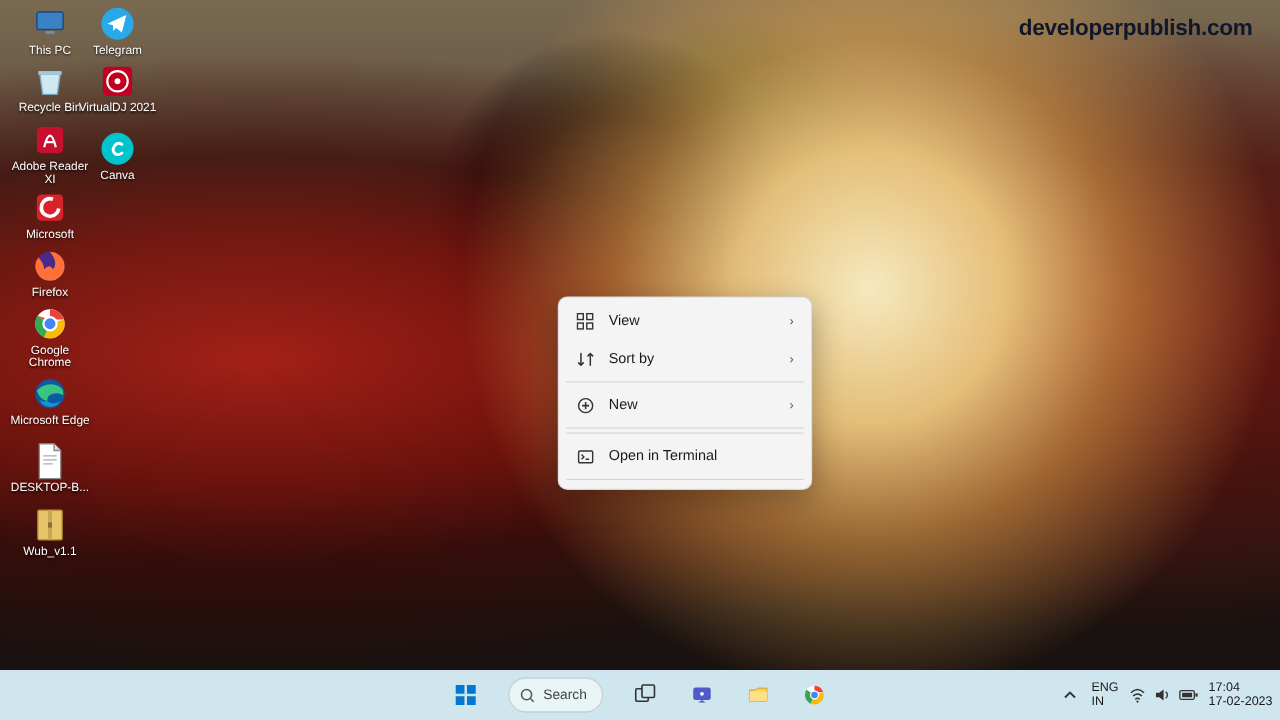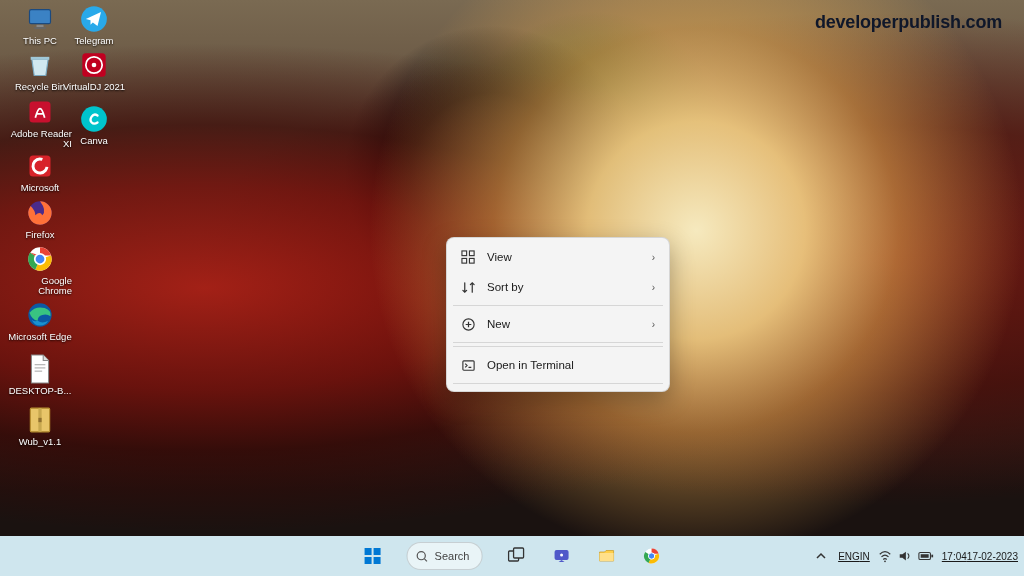--- a/index.html
+++ b/index.html
@@ -36,27 +36,27 @@
     font-size: 9.5px;
     text-align: center;
     text-shadow: 0 1px 2px rgba(0,0,0,0.9);
     cursor: pointer;
   }
   .desktop-icon .ico {
     width: 30px; height: 30px;
     display: flex; align-items: center; justify-content: center;
     margin-bottom: 2px;
   }
-  .desktop-icon .lbl { line-height: 1.1; max-width: 70px; text-align: right; }
+  .desktop-icon .lbl { line-height: 1.1; max-width: 70px; }
 
   
   .ctx {
     position: absolute;
     left: 446px; top: 237px;
-    width: 224px;
+    width: 204px;
     background: #f4f4f4;
     border: 1px solid rgba(0,0,0,0.12);
     border-radius: 8px;
     box-shadow: 0 8px 24px rgba(0,0,0,0.3);
     padding: 4px;
     font-size: 11.5px;
     color: #1a1a1a;
   }
   .ctx-item {
     display: flex;
@@ -105,21 +105,21 @@
     cursor: text;
     margin: 0 4px;
   }
   .tb-search svg { margin-right: 6px; }
 
   .tb-right {
     position: absolute; right: 6px;
     display: flex; align-items:center; gap: 8px;
     font-size: 10px; color: #1a1a1a;
   }
-  .tb-right .stack { display:flex; flex-direction:row; align-items:flex-end; line-height:1.1;text-decoration:underline; }
+  .tb-right .stack { display:flex; flex-direction:column; line-height:1.1; }
   .tb-right .tray { display:flex; align-items:center; gap:6px; }
 
   svg { display:block; }
 </style>
 </head>
 <body>
 
 <div class="watermark">developerpublish.com</div>
 
 <div class="desktop-icon" style="left:8px; top:4px;">

